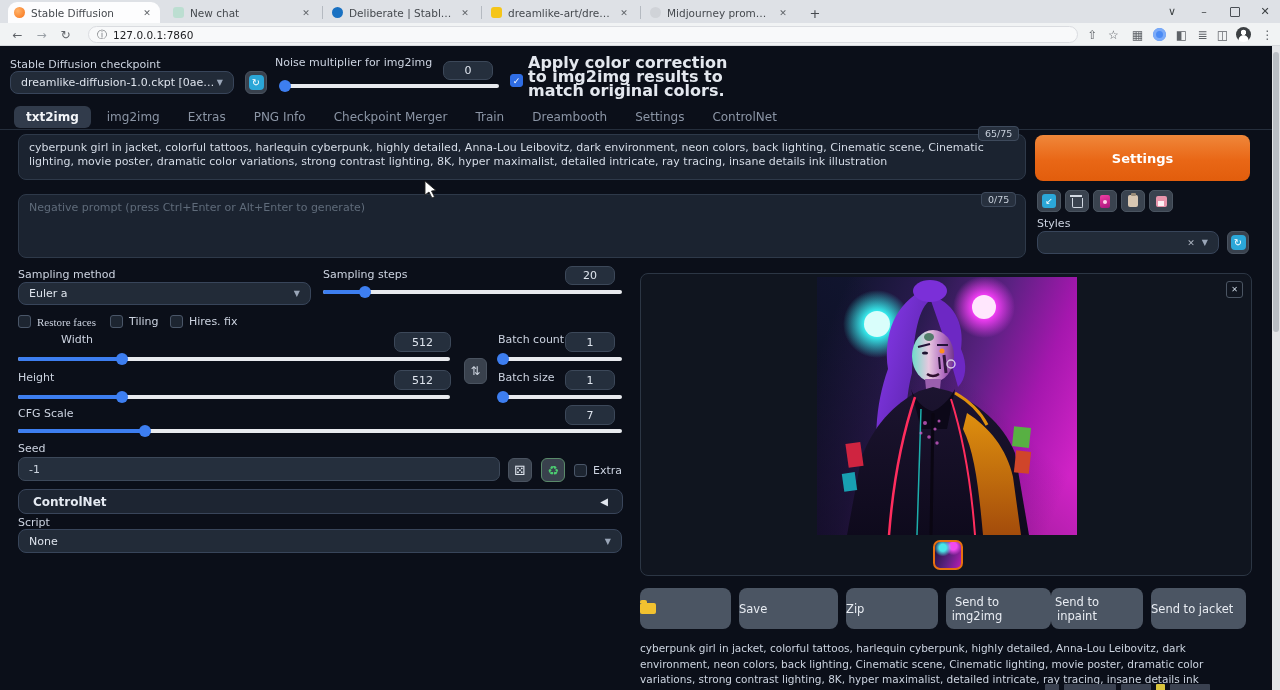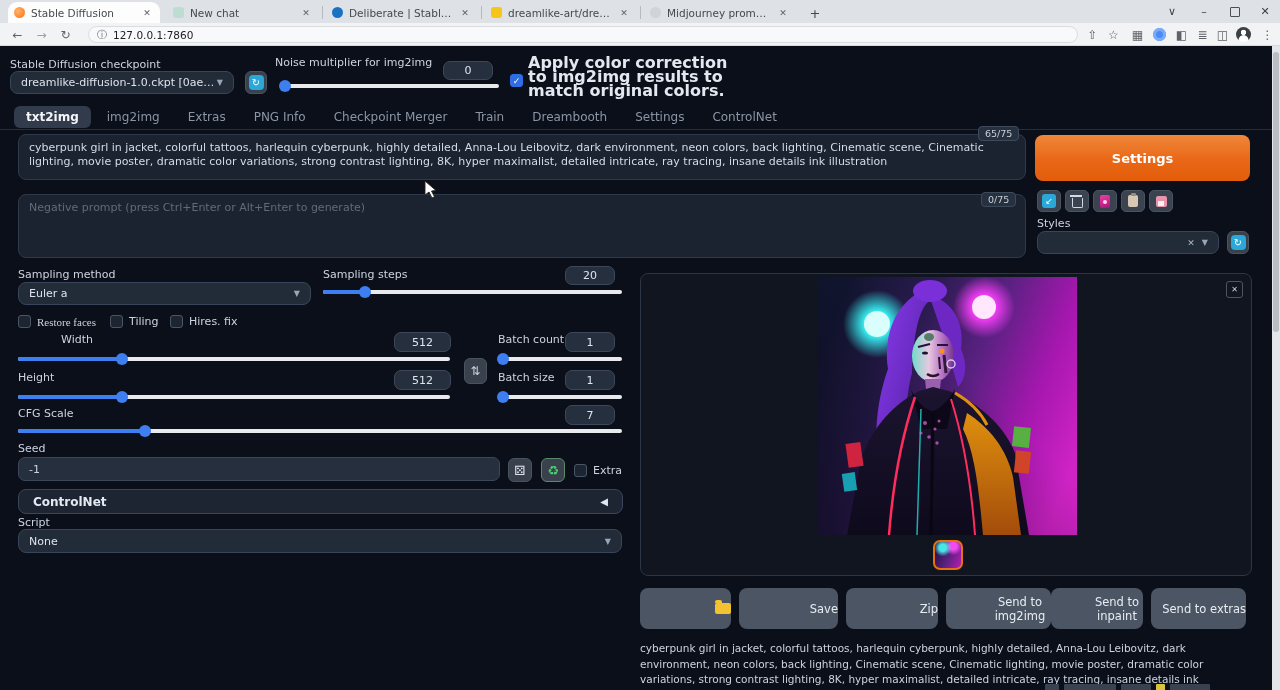--- a/index.html
+++ b/index.html
@@ -43,21 +43,21 @@
     font-size:11px;color:#d4dbe6;line-height:13.5px;padding:6px 10px;}
   .counter{position:absolute;background:#27303e;border:1px solid #3e4a5c;border-radius:4px;
     font-size:9.5px;color:#c7cfda;padding:1px 6px;}
   .refouter{background:#39414d;border:1px solid #4a5360;border-radius:6px;display:flex;align-items:center;justify-content:center;box-sizing:border-box;}
   .refinner{width:15px;height:15px;border-radius:4px;background:#2ba7d8;color:#fff;font-size:10px;display:flex;align-items:center;justify-content:center;}
   .navtab{font-size:12px;color:#8b95a5;padding:4px 12px;border-radius:6px;}
   .navtab.active{background:#313b4b;color:#f3f5f8;font-weight:bold;}
   .ibtn{position:absolute;width:24px;height:22px;background:#3a434f;border:1px solid #4a5460;border-radius:5px;
     display:flex;align-items:center;justify-content:center;box-sizing:border-box;}
   .gbtn{position:absolute;height:41px;background:#4b5563;border-radius:8px;color:#e8ecf2;font-size:11.5px;
-    display:flex;align-items:center;justify-content:flex-end;text-align:center;line-height:14px;}
+    display:flex;align-items:center;justify-content:flex-start;text-align:center;line-height:14px;}
   
   .trash{position:relative;width:9px;height:9px;border:1px solid #d3dae3;border-top:none;border-radius:0 0 2px 2px;margin-top:3px;}
   .trash::before{content:"";position:absolute;left:-2.5px;top:-3px;width:12px;height:2px;background:#d3dae3;}
   .cardicon{position:relative;width:10px;height:13px;border-radius:2px;background:linear-gradient(160deg,#f13fa3,#a8147c);}
   .cardicon::after{content:"";position:absolute;left:3px;top:5px;width:4px;height:4px;border-radius:50%;background:#ffd2ea;}
   .clipicon{position:relative;width:10px;height:12px;border-radius:2px;background:#d8c7b2;}
   .clipicon::before{content:"";position:absolute;left:2.5px;top:-2px;width:5px;height:3px;border-radius:1px;background:#9b8d79;}
   .flopicon{position:relative;width:11px;height:11px;border-radius:2px;background:#e895ac;}
   .flopicon::after{content:"";position:absolute;left:2.5px;top:5px;width:6px;height:5px;background:#fdf0f4;}
   .folder{position:relative;width:16px;height:11px;background:#f2c230;border-radius:2px;}
@@ -403,21 +403,21 @@
   <div class="gbtn" style="left:846px;top:588px;width:92px;">
     <span>Zip</span>
   </div>
   <div class="gbtn" style="left:946px;top:588px;width:105px;">
     <span style="width:62px;">Send to img2img</span>
   </div>
   <div class="gbtn" style="left:1051px;top:588px;width:92px;">
     <span style="width:52px;">Send to inpaint</span>
   </div>
   <div class="gbtn" style="left:1151px;top:588px;width:95px;">
-    <span>Send to extras</span>
+    <span>Send to jacket</span>
   </div>
 
   <div class="abs" style="left:640px;top:641px;width:612px;font-size:10.5px;line-height:15.5px;color:#ccd4e0;">cyberpunk girl in jacket, colorful tattoos, harlequin cyberpunk, highly detailed, Anna-Lou Leibovitz, dark environment, neon colors, back lighting, Cinematic scene, Cinematic lighting, movie poster, dramatic color variations, strong contrast lighting, 8K, hyper maximalist, detailed intricate, ray tracing, insane details ink illustration</div>
   <div class="abs cropline" style="left:840px;top:684px;width:412px;height:6px;">
     <span class="cropblock" style="width:14px;margin-left:205px;"></span>
     <span class="cropblock" style="width:52px;"></span>
     <span class="cropblock" style="width:30px;"></span>
     <span style="width:9px;height:7px;background:#d8c43c;border-radius:1px;"></span>
     <span class="cropblock" style="width:40px;"></span>
   </div>

